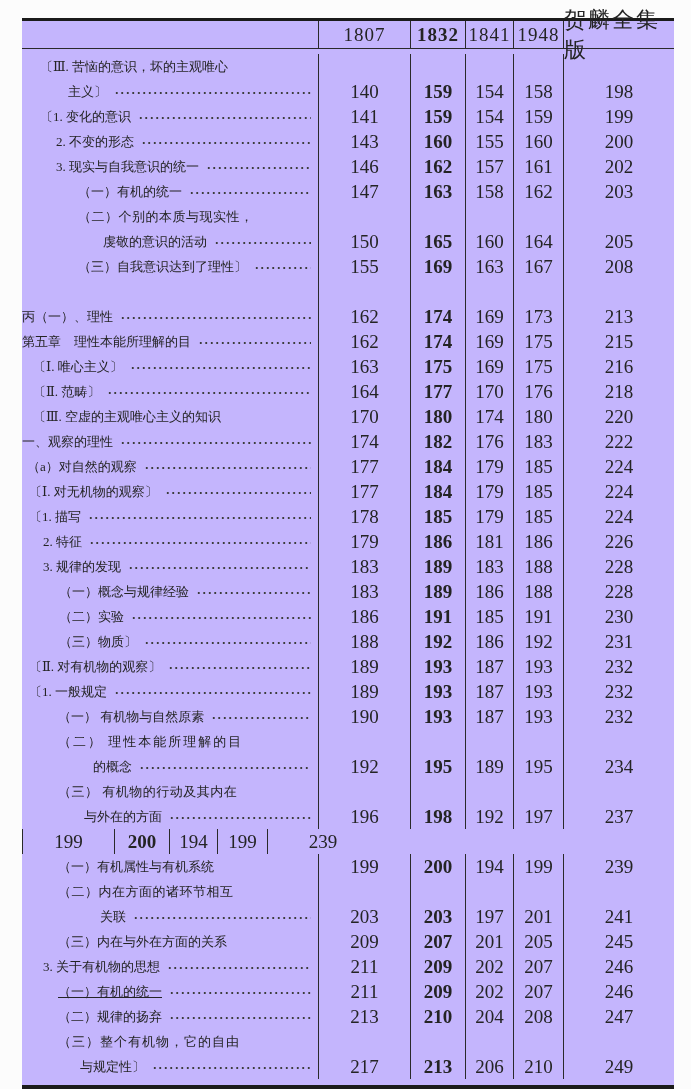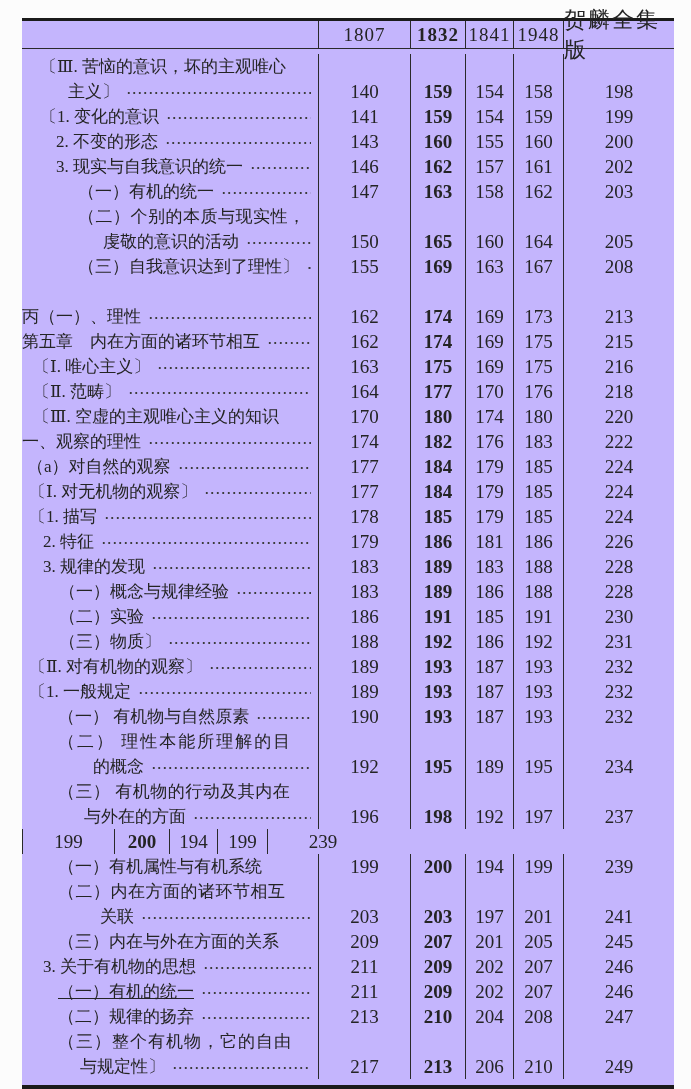--- a/index.html
+++ b/index.html
@@ -19,21 +19,21 @@
   .c0{width:296px;}
   .c1{width:92px;}
   .c2{width:55px;font-weight:bold;}
   .c3{width:48px;}
   .c4{width:50px;}
   .c5{width:111px;}
   .num-col{border-left:1px solid #2a2a2a;justify-content:center;}
   .hcell{font-size:19px;letter-spacing:1px;}
   .hcell.cjk{font-size:22px;letter-spacing:2px;}
   .title-cell{overflow:hidden;padding-right:4px;}
-  .title-text{white-space:nowrap;font-size:17px;line-height:25px;}
+  .title-text{white-space:nowrap;font-size:13px;line-height:25px;}
   .num-cell{font-size:19px;}
   .leader{
     flex:1;align-self:stretch;margin:0 3px 0 6px;min-width:0;
     background-image:radial-gradient(circle,#3c3c3c 1.1px,rgba(0,0,0,0) 1.4px);
     background-size:5.5px 5.5px;background-repeat:repeat-x;background-position:1px 54%;
   }
   .tbody{padding:5px 0 6px 0;}
 </style>
 </head>
 <body>
@@ -161,21 +161,21 @@
           <div class="leader"></div>
         </div>
         <div class="cell c1 num-col num-cell">162</div>
         <div class="cell c2 num-col num-cell">174</div>
         <div class="cell c3 num-col num-cell">169</div>
         <div class="cell c4 num-col num-cell">173</div>
         <div class="cell c5 num-col num-cell">213</div>
       </div>
       <div class="row">
         <div class="cell c0 title-cell">
-          <span class="title-text" style="padding-left: 0px;">第五章　内在方面的诸环节相互</span>
+          <span class="title-text" style="padding-left: 0px;">第五章　理性本能所理解的目</span>
           <div class="leader"></div>
         </div>
         <div class="cell c1 num-col num-cell">162</div>
         <div class="cell c2 num-col num-cell">174</div>
         <div class="cell c3 num-col num-cell">169</div>
         <div class="cell c4 num-col num-cell">175</div>
         <div class="cell c5 num-col num-cell">215</div>
       </div>
       <div class="row">
         <div class="cell c0 title-cell">

